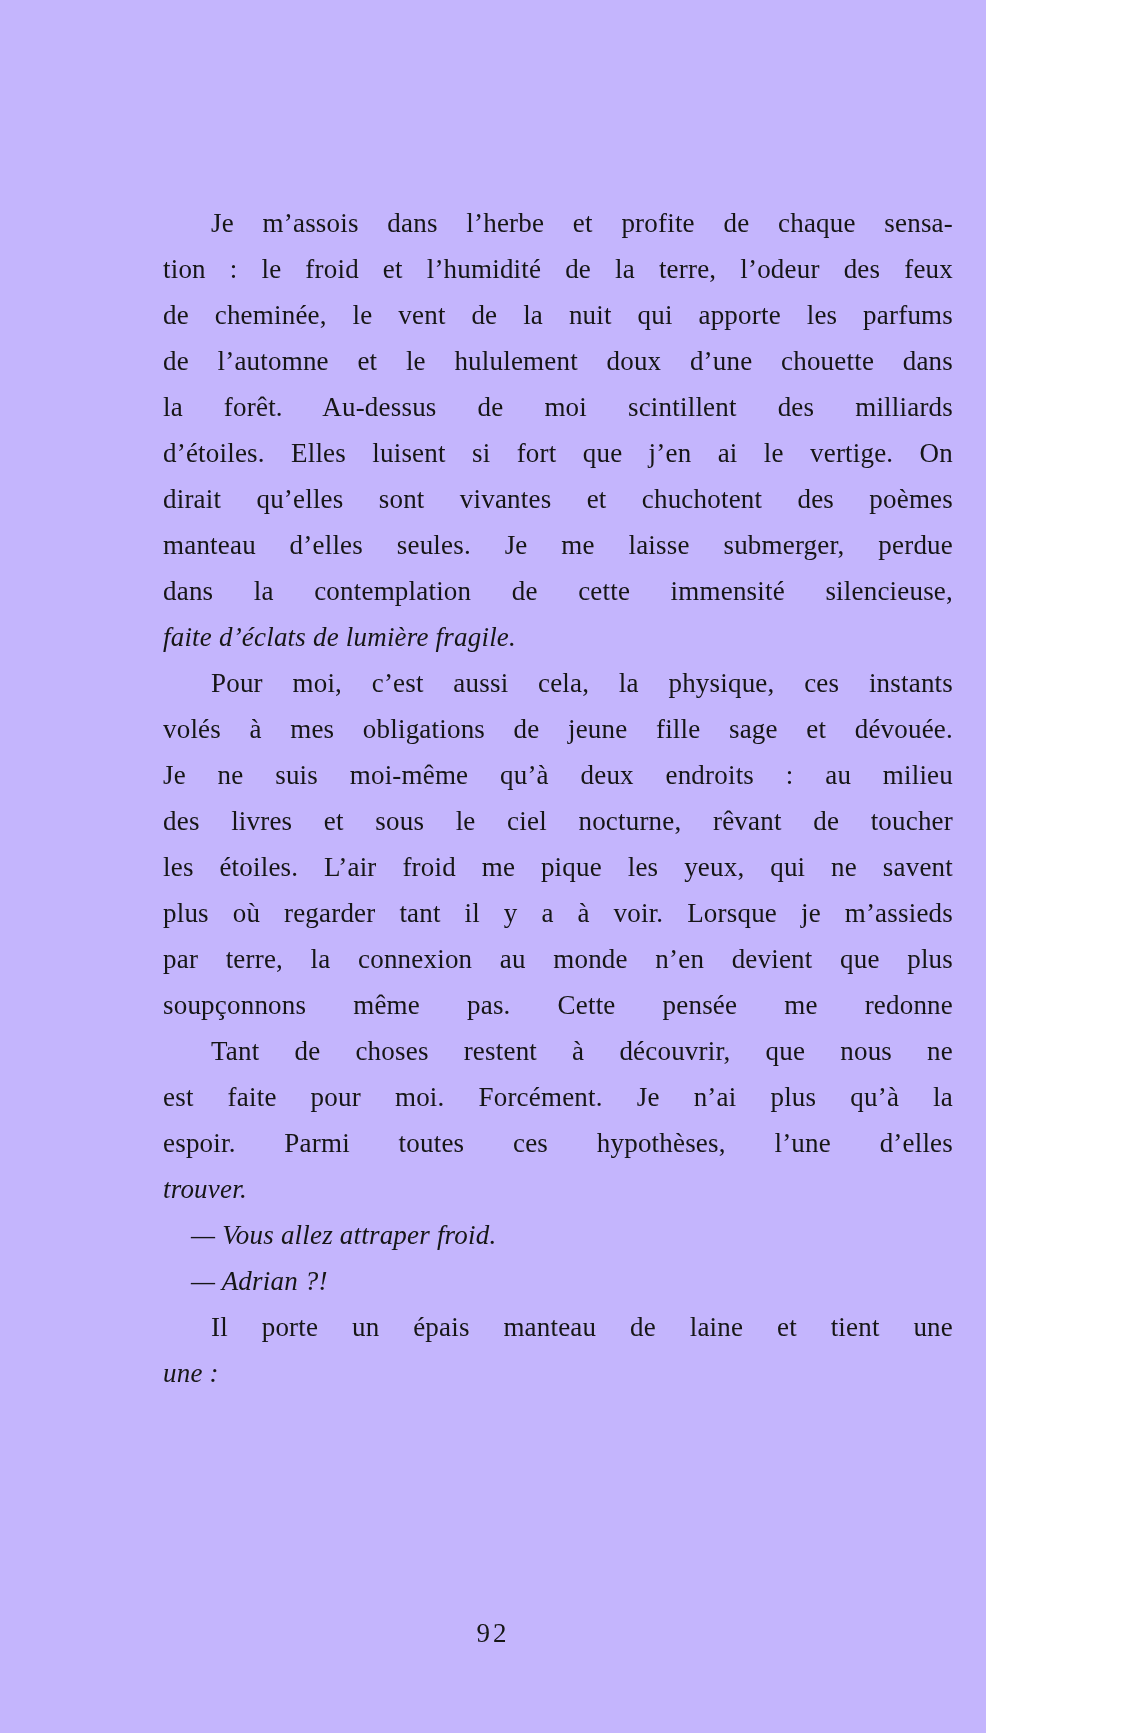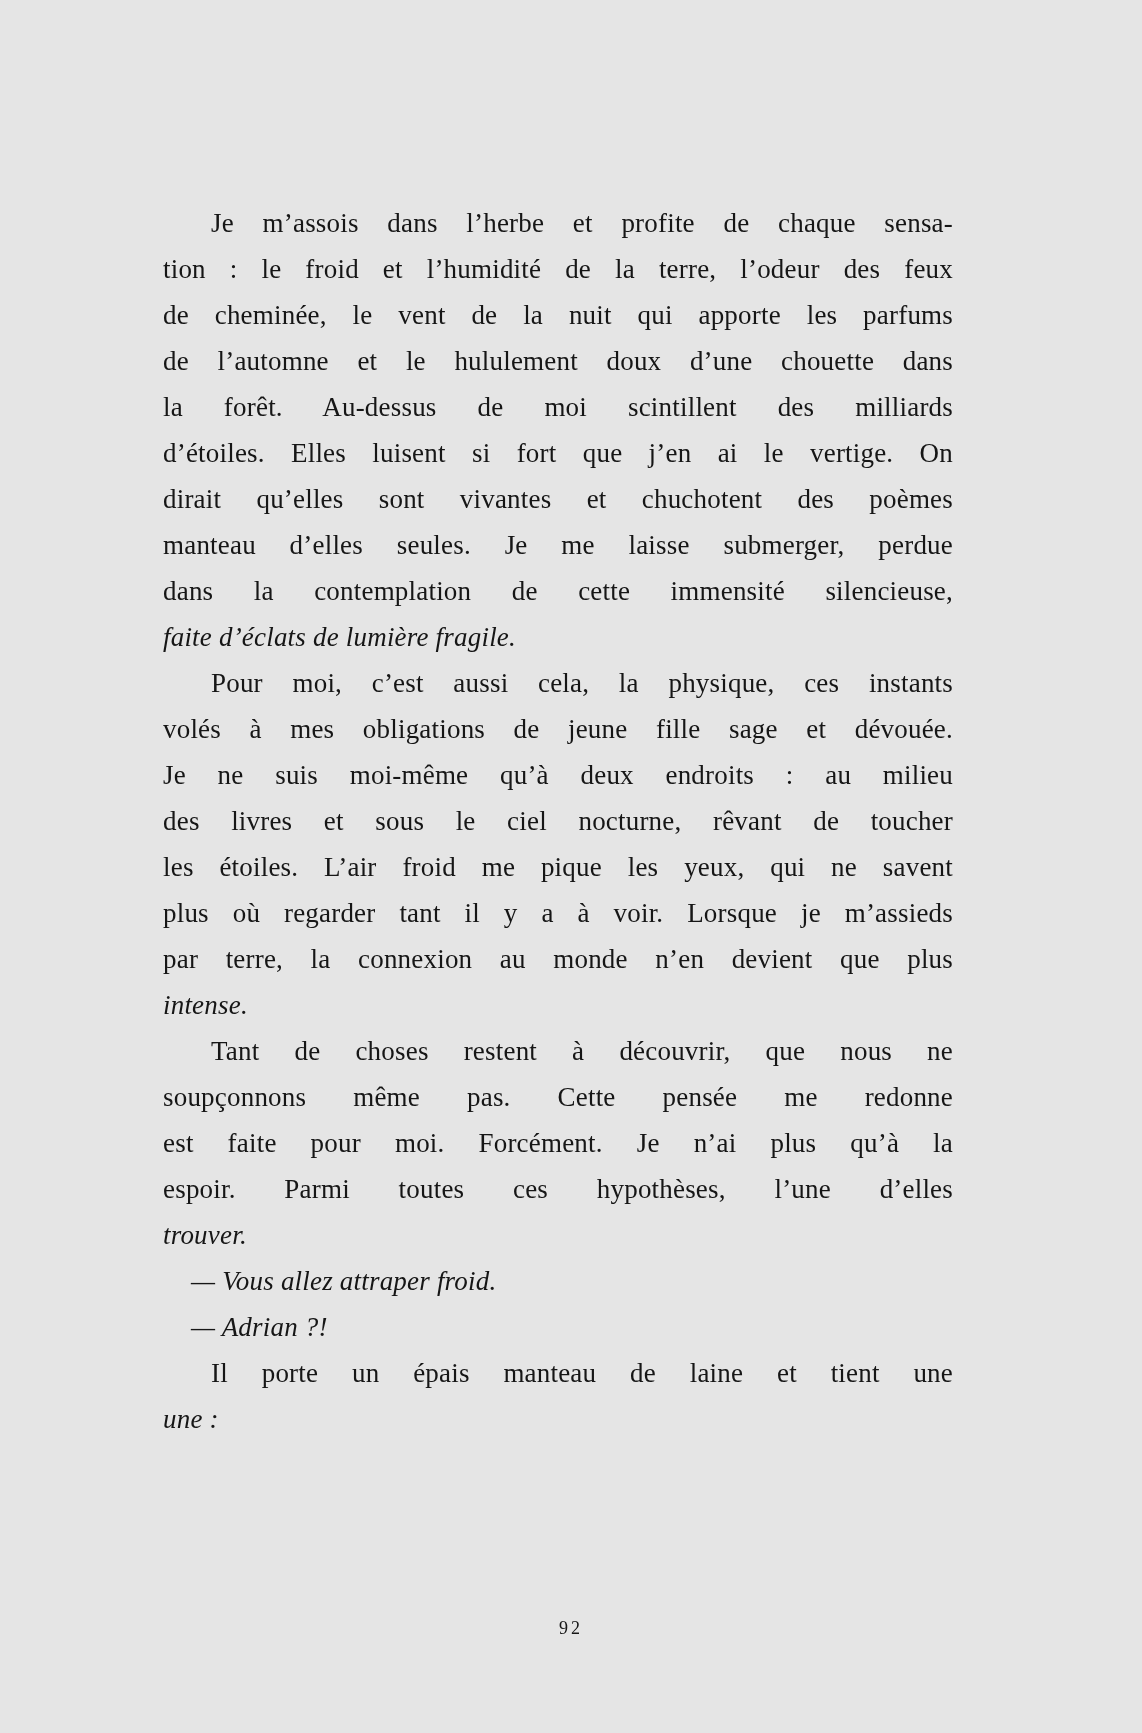--- a/index.html
+++ b/index.html
@@ -2,23 +2,23 @@
 <html><head>
 <meta charset="utf-8">
 <style>
   html, body {
     margin: 0;
     padding: 0;
     background: #ffffff;
   }
   .book-page {
     position: relative;
-    width: 1142px;
+    width: 986px;
     height: 1733px;
-    background: #e5e5e5;
+    background: #c4b5fd;
     font-family: "Liberation Serif", "DejaVu Serif", serif;
     color: #161616;
     overflow: hidden;
   }
   .text-block {
     position: absolute;
     left: 163px;
     top: 200px;
     width: 790px;
     font-size: 27px;
@@ -47,21 +47,21 @@
     text-indent: 28px;
   }
   .page-footer {
     position: absolute;
     left: 0;
     top: 1618px;
     width: 100%;
     text-align: center;
   }
   .page-number {
-    font-size: 18px;
+    font-size: 27px;
     letter-spacing: 3px;
     color: #161616;
   }
 </style>
 </head>
 <body>
 
 <div class="book-page">
   <main class="text-block" id="text-block">
       <div class="paragraph">
@@ -77,25 +77,24 @@
         <div class="text-line last">faite d’éclats de lumière fragile.</div>
       </div>
       <div class="paragraph">
         <div class="text-line first">Pour moi, c’est aussi cela, la physique, ces instants</div>
         <div class="text-line">volés à mes obligations de jeune fille sage et dévouée.</div>
         <div class="text-line">Je ne suis moi-même qu’à deux endroits : au milieu</div>
         <div class="text-line">des livres et sous le ciel nocturne, rêvant de toucher</div>
         <div class="text-line">les étoiles. L’air froid me pique les yeux, qui ne savent</div>
         <div class="text-line">plus où regarder tant il y a à voir. Lorsque je m’assieds</div>
         <div class="text-line">par terre, la connexion au monde n’en devient que plus</div>
-        <div class="text-line last">intense.</div>
       </div>
       <div class="paragraph">
+        <div class="text-line">soupçonnons même pas. Cette pensée me redonne</div>
         <div class="text-line first">Tant de choses restent à découvrir, que nous ne</div>
-        <div class="text-line">soupçonnons même pas. Cette pensée me redonne</div>
         <div class="text-line">est faite pour moi. Forcément. Je n’ai plus qu’à la</div>
         <div class="text-line">espoir. Parmi toutes ces hypothèses, l’une d’elles</div>
         <div class="text-line last">trouver.</div>
       </div>
       <div class="paragraph dialogue">
         <div class="text-line first last">— Vous allez attraper froid.</div>
       </div>
       <div class="paragraph dialogue">
         <div class="text-line first last">— Adrian ?!</div>
       </div>

